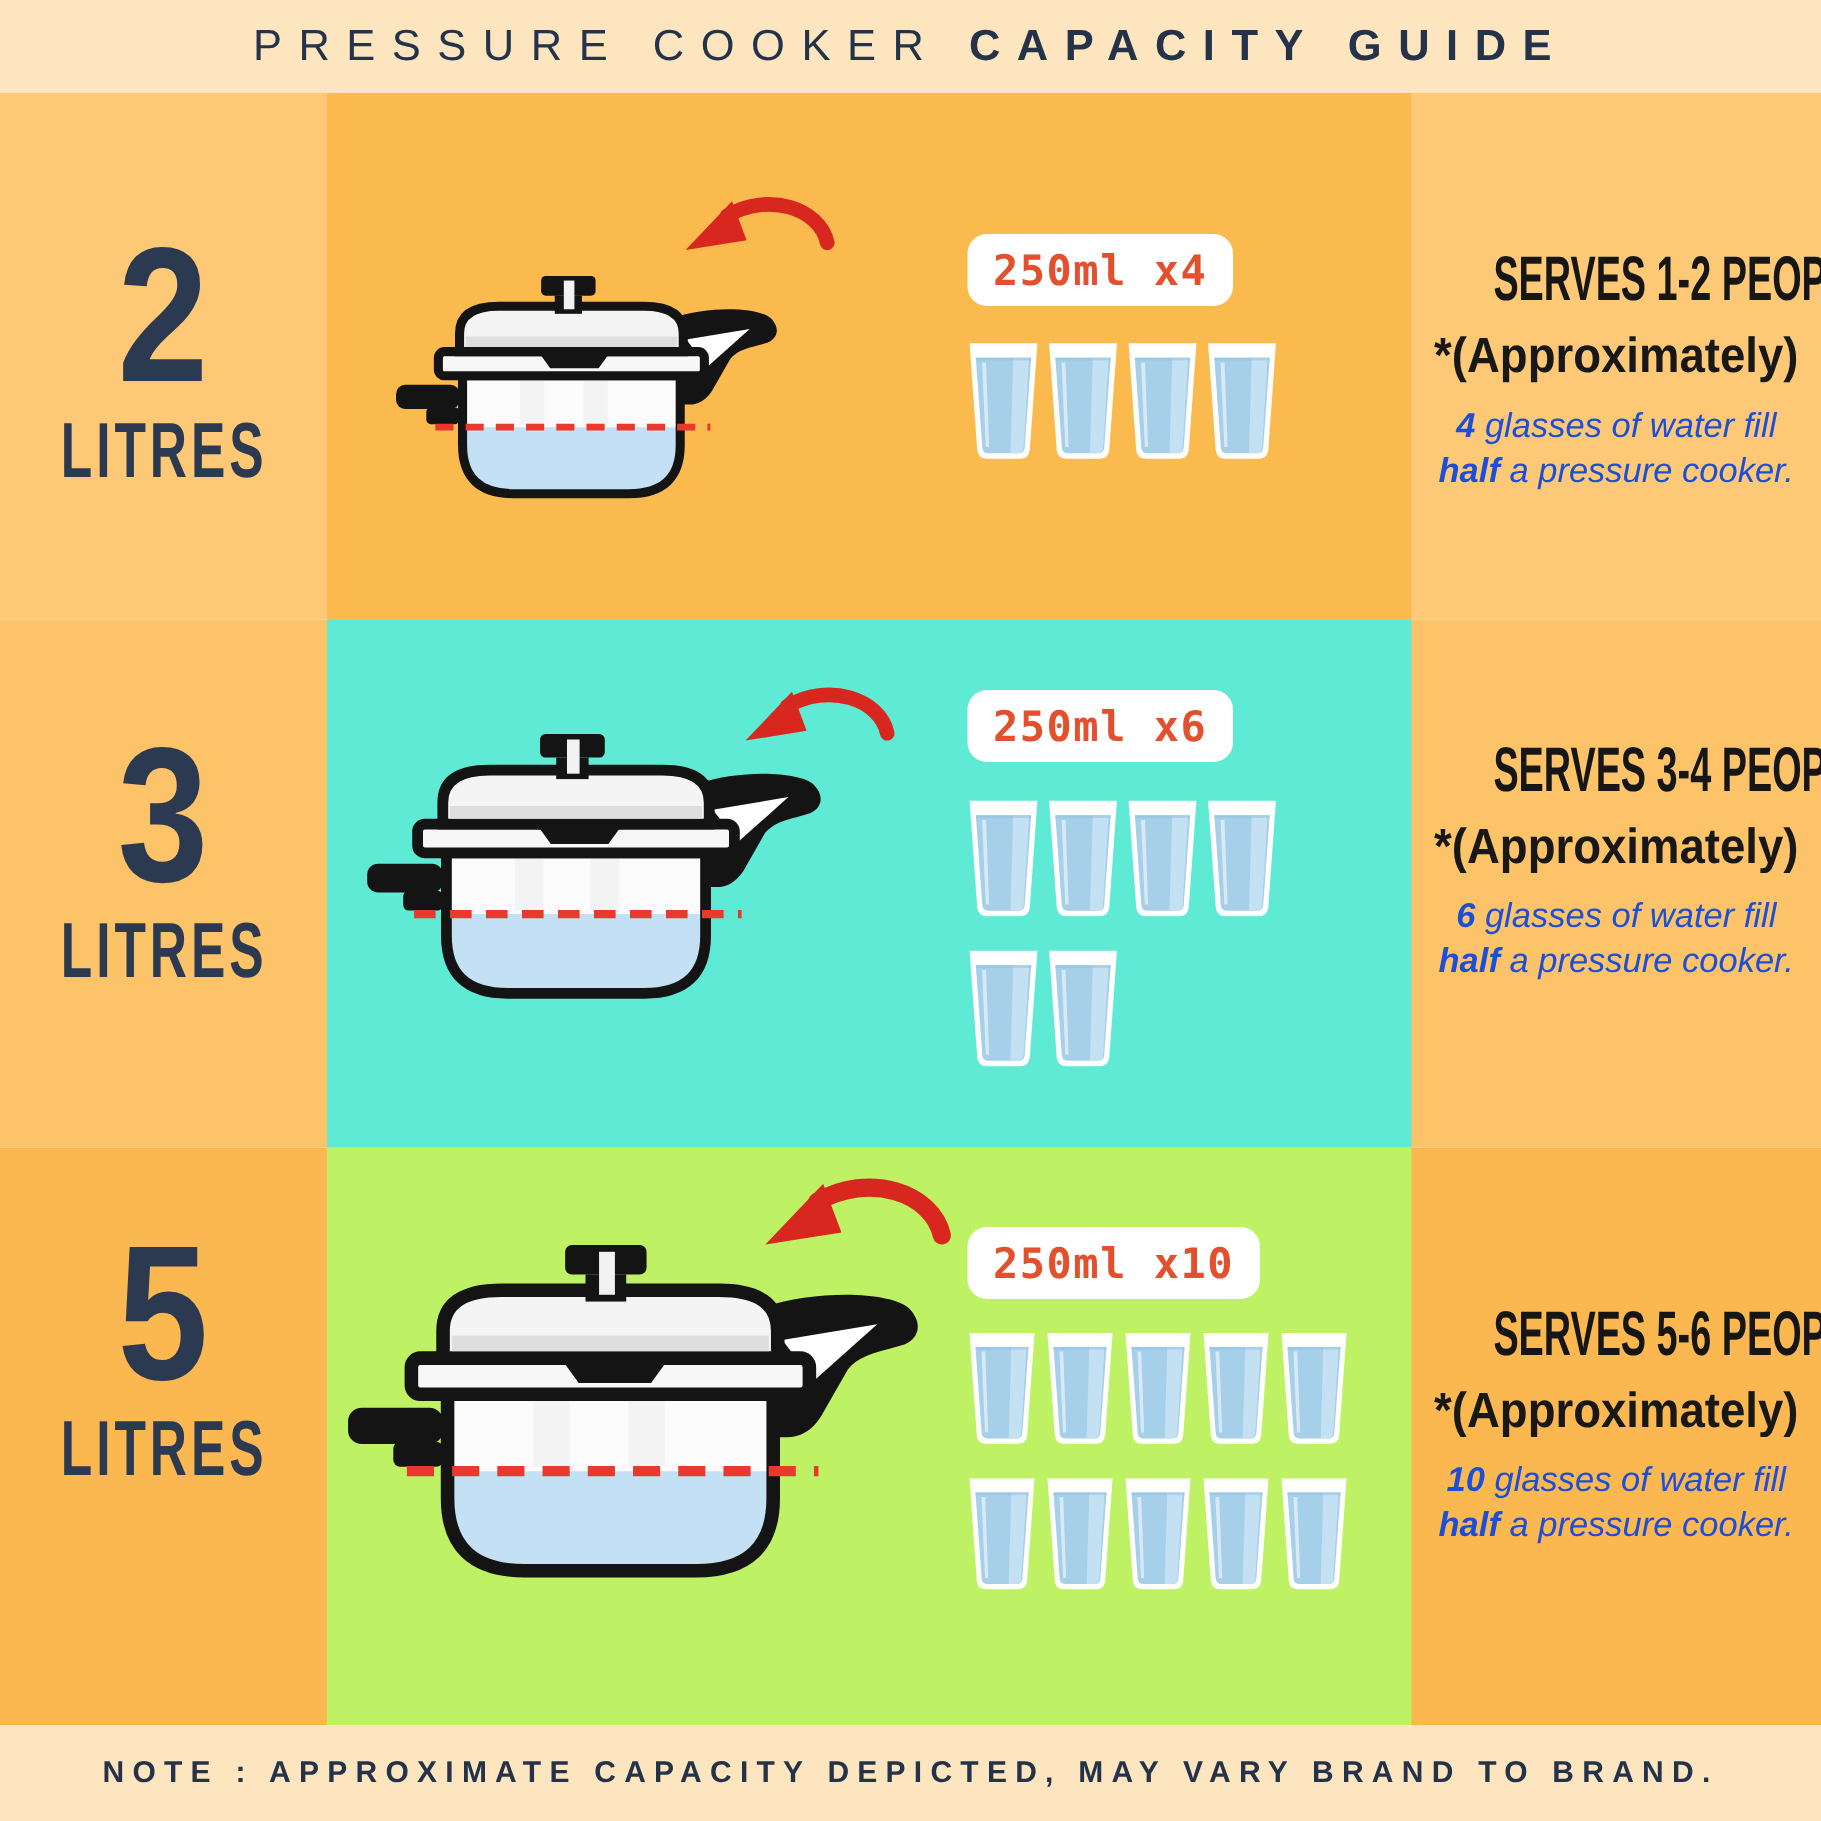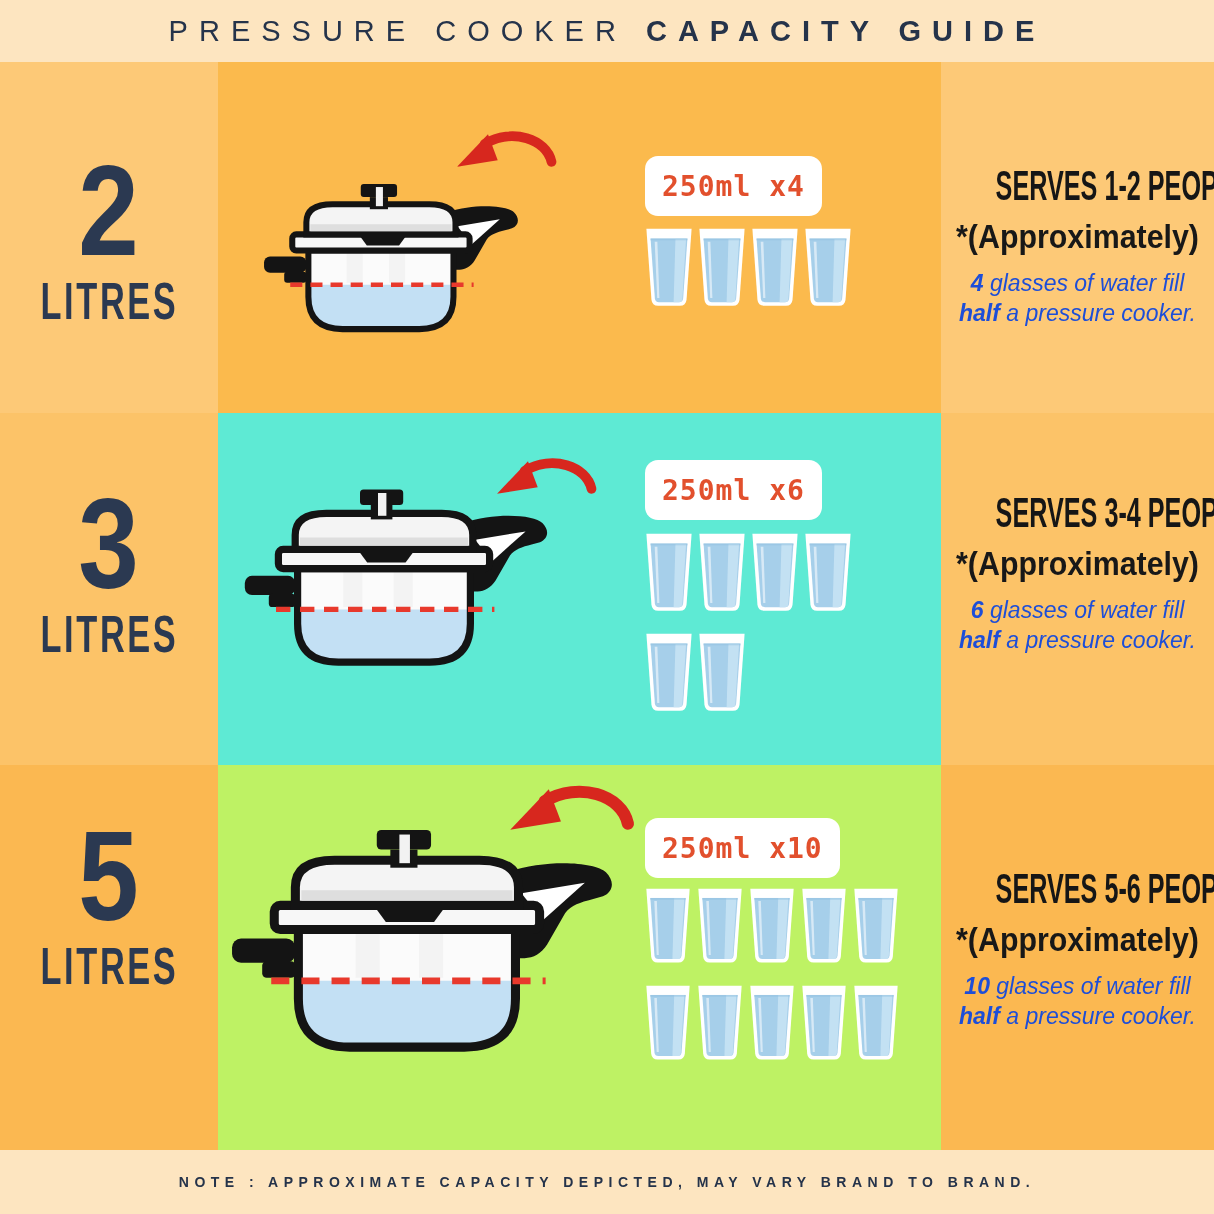--- a/index.html
+++ b/index.html
@@ -5,21 +5,21 @@
   html,body{margin:0;padding:0;}
   body{width:1214px;height:1214px;font-family:"Liberation Sans",sans-serif;overflow:hidden;}
   .page{width:1214px;height:1214px;display:flex;flex-direction:column;}
 
   
   .bar{background:#FDE5C0;color:#25334A;display:flex;align-items:center;justify-content:center;}
   .bar.top{height:62px;}
   .bar.bottom{height:64px;}
   .bar.top h1{margin:0;font-size:29px;letter-spacing:11px;font-weight:500;white-space:nowrap;}
   .bar.top h1 b{font-weight:800;}
-  .bar.bottom p{margin:4px;font-size:14px;letter-spacing:5.5px;font-weight:700;white-space:nowrap;}
+  .bar.bottom p{margin:4px;font-size:20px;letter-spacing:5.5px;font-weight:700;white-space:nowrap;}
 
   
   .row{display:grid;grid-template-columns:218px 723px 273px;}
   .r1{height:351px;background:#FDC977;}
   .r2{height:352px;background:#FCC368;}
   .r3{height:385px;background:#FBB851;}
   .r1 .mid{background:#FBBA4D;}
   .r2 .mid{background:#5eead4;}
   .r3 .mid{background:#bef264;}
   .col{position:relative;}
@@ -36,21 +36,21 @@
   .mid .abs{position:absolute;}
   .r1 .cooker{left:42px;top:120px;width:262px;}
   .r2 .cooker{left:22px;top:74px;width:312px;}
   .r3 .cooker{left:8px;top:62px;width:392px;}
   .r1 .arrow{left:226px;top:64px;width:114px;}
   .r2 .arrow{left:266px;top:40px;width:114px;}
   .r3 .arrow{left:276px;top:14px;width:142px;}
   .cooker svg,.arrow svg{width:100%;height:auto;display:block;}
 
   .cup-label{position:absolute;left:427px;display:inline-flex;align-items:center;justify-content:center;
-    height:60px;padding:0 17px;background:#FFFFFF;border-radius:13px;
+    height:48px;padding:0 17px;background:#FFFFFF;border-radius:13px;
     font-family:"DejaVu Sans Mono",monospace;font-weight:700;font-size:28px;color:#E2502D;letter-spacing:1px;white-space:nowrap;}
   .r1 .cup-label{top:94px;}
   .r2 .cup-label{top:47px;}
   .r3 .cup-label{top:53px;}
 
   .glasses{position:absolute;left:427px;}
   .r1 .glasses{top:164px;}
   .r2 .glasses{top:118px;}
   .r3 .glasses{top:121px;}
   .glass-line{display:flex;gap:5px;margin-bottom:19px;}

